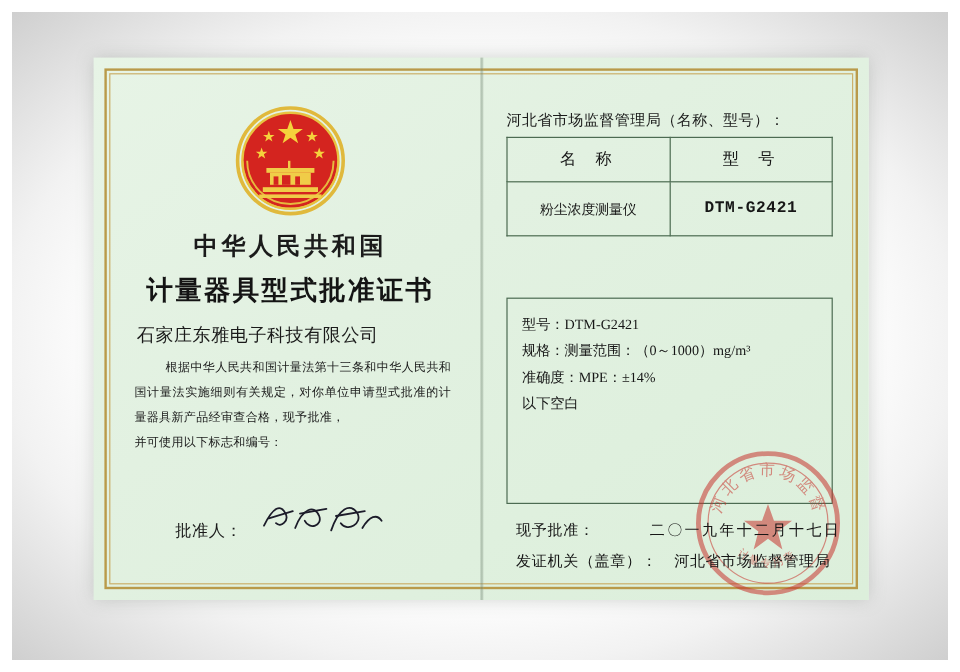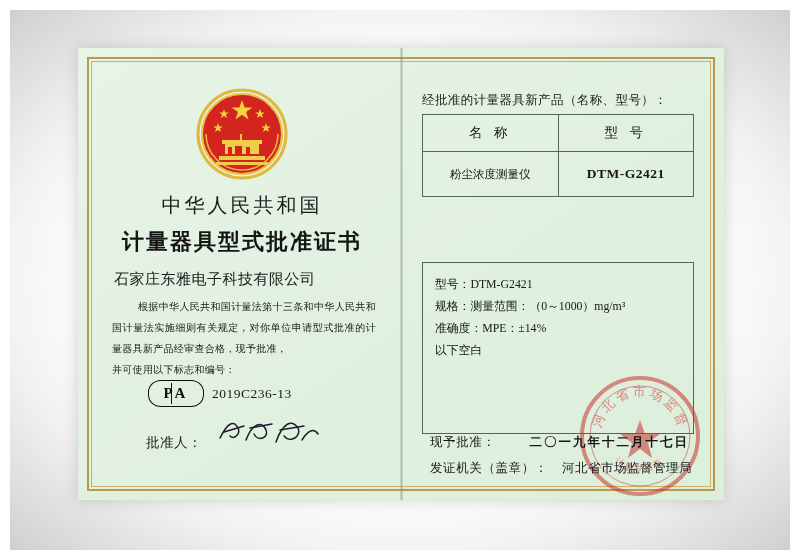--- a/index.html
+++ b/index.html
@@ -70,21 +70,21 @@
   .emblem svg { display:block; }
 
   .title1 {
     position: absolute;
     left: 0; top: 130px;
     width: 300px;
     text-align: center;
     font-size: 20px;
     letter-spacing: 3px;
     color: #1b1b1b;
-    font-weight: normal;
+    font-weight: bold;
   }
   .title2 {
     position: absolute;
     left: 0; top: 165px;
     width: 300px;
     text-align: center;
     font-size: 22px;
     letter-spacing: 2px;
     color: #141414;
     font-weight: bold;
@@ -177,47 +177,48 @@
     left: 14px; top: 52px;
     width: 272px;
     border-collapse: collapse;
     font-size: 12px;
   }
   .tbl td, .tbl th {
     border: 1px solid #4c6b52;
     text-align: center;
     color: #161616;
     font-weight: normal;
+    font-family: Liberation Mono, monospace;
   }
   .tbl th { height: 34px; font-size: 13.5px; letter-spacing: 4px; }
   .tbl td { height: 42px; }
   .tbl td.model { font-weight: bold; font-size: 13.5px; letter-spacing: 0.5px; }
   .tbl td.name { font-size: 11.5px; }
 
   .spec-box {
     position: absolute;
-    left: 14px; top: 200px;
+    left: 14px; top: 186px;
     width: 272px; height: 172px;
     border: 1px solid #4c6b52;
     box-sizing: border-box;
     padding: 10px 10px 0 12px;
     font-size: 11.8px;
     line-height: 22px;
     color: #161616;
   }
   .spec-box div { white-space: nowrap; }
 
   .issue-date {
     position: absolute;
     left: 22px; top: 372px;
     font-size: 12.5px;
     color: #161616;
     letter-spacing: 0.6px;
   }
-  .issue-date .val { margin-left: 34px; letter-spacing: 2px; font-weight: bold; }
+  .issue-date .val { margin-left: 46px; letter-spacing: 2px; }
   .issue-org {
     position: absolute;
     left: 22px; top: 398px;
     font-size: 12.5px;
     color: #161616;
     letter-spacing: 0.6px;
   }
   .issue-org .val { margin-left: 14px; letter-spacing: 0.5px; }
 
   
@@ -278,47 +279,40 @@
       <div class="title1">中华人民共和国</div>
       <div class="title2">计量器具型式批准证书</div>
 
       <div class="company">石家庄东雅电子科技有限公司</div>
 
       <div class="body-text">
         <p>根据中华人民共和国计量法第十三条和中华人民共和国计量法实施细则有关规定，对你单位申请型式批准的计量器具新产品经审查合格，现予批准，</p>
         <p class="noindent">并可使用以下标志和编号：</p>
       </div>
 
-      <div class="mark-row">
-        <div class="pa-mark">
-          <span class="bar"></span>
-          <span>PA</span>
-        </div>
-        <div class="cert-no">2019C236-13</div>
-      </div>
 
       <div class="approver-row">批准人：</div>
       <div class="signature">
         <svg viewBox="0 0 110 34" width="110" height="34">
           <g fill="none" stroke="#1c1c2a" stroke-width="1.5" stroke-linecap="round">
             <path d="M6 24 C14 8, 20 6, 24 14 C27 20, 20 26, 16 22"></path>
             <path d="M10 18 L30 12"></path>
             <path d="M32 26 C38 10, 48 6, 52 16 C55 24, 44 28, 40 20"></path>
             <path d="M36 14 L58 10"></path>
             <path d="M62 28 C68 10, 78 4, 84 14 C88 22, 76 30, 70 22"></path>
             <path d="M66 16 L90 12"></path>
             <path d="M88 26 C94 16, 100 14, 104 20"></path>
           </g>
         </svg>
       </div>
     </div>
 
     <div class="right-page">
 
-      <div class="r-heading">经批准的计量器具新产品（名称、型号）：</div>
+      <div class="r-heading">河北省市场监督管理局（名称、型号）：</div>
 
       <table class="tbl">
         <tbody>
             <tr>
           <th style="width:50%">名 称</th>
           <th style="width:50%">型 号</th>
         </tr>
         <tr>
           <td class="name">粉尘浓度测量仪</td>
           <td class="model">DTM-G2421</td>

